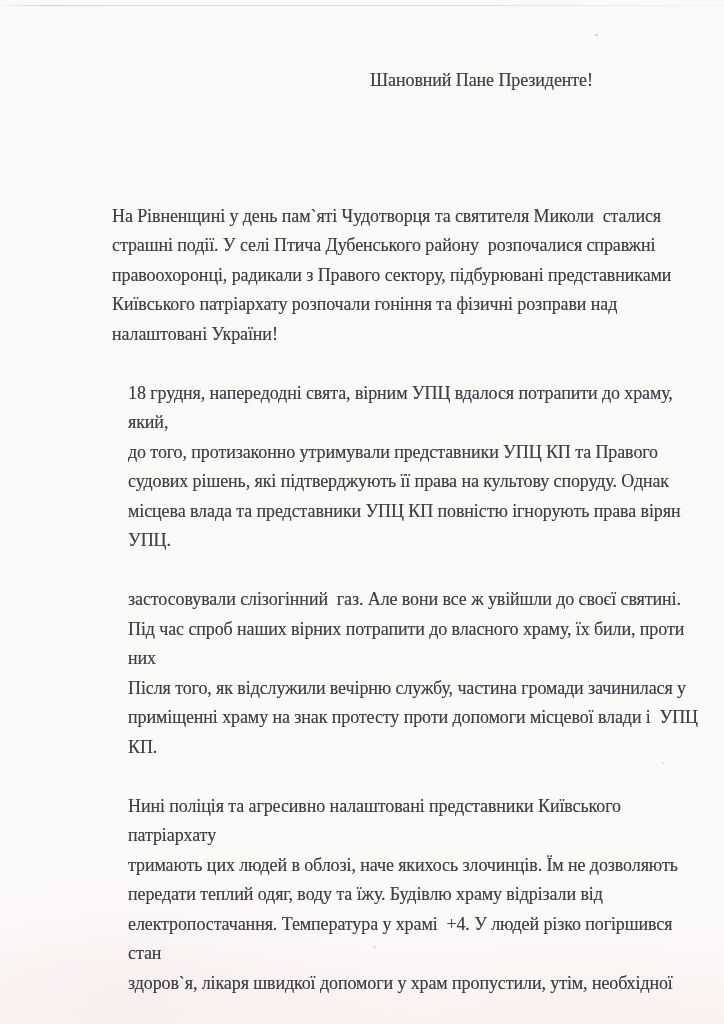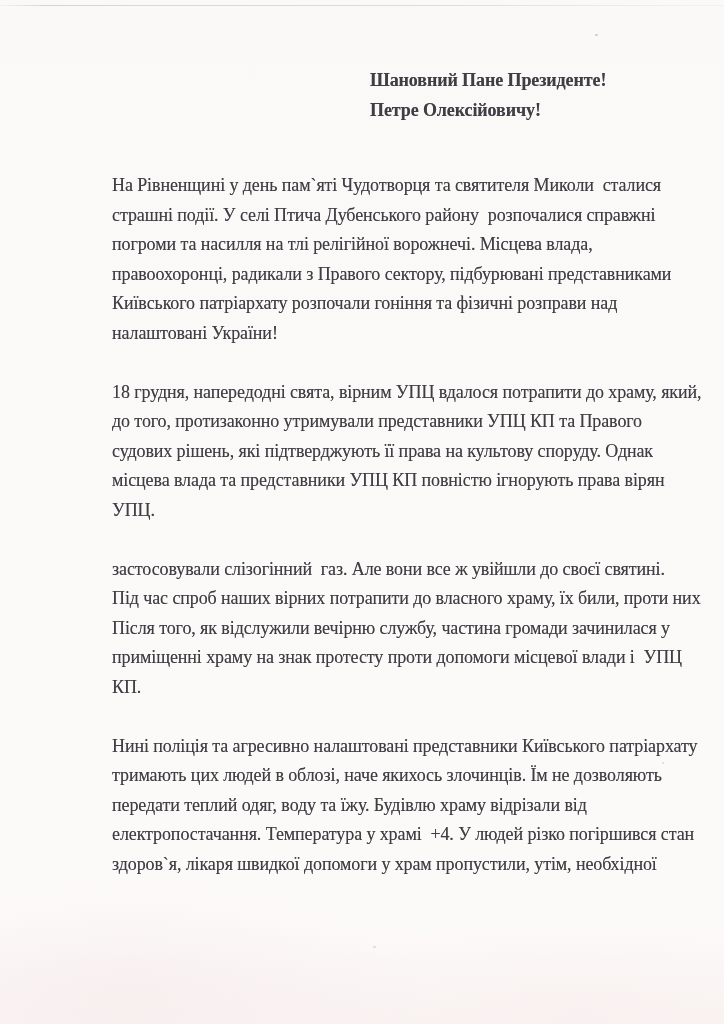--- a/index.html
+++ b/index.html
@@ -39,25 +39,25 @@
     font-size: 18px;
     line-height: 29.5px;
     letter-spacing: -0.1px;
     text-shadow: 0 0 0.45px rgba(63,62,68,0.55);
   }
   .line {
     white-space: pre-wrap;
   }
   .salutation {
     margin-left: 258px;
-    margin-bottom: 46px;
-    font-weight: bold;
+    margin-bottom: 106px;
   }
   .paragraph + .paragraph {
     margin-top: 29.5px;
+    margin-left: 16px;
   }
   .speck {
     position: absolute;
     border-radius: 50%;
     background: rgba(150,140,138,0.45);
   }
   .speck-1 { left: 595px; top: 34px;  width: 3px; height: 2px; }
   .speck-2 { left: 662px; top: 762px; width: 2px; height: 2px; background: rgba(150,140,138,0.30); }
   .speck-3 { left: 373px; top: 946px; width: 3px; height: 2px; background: rgba(150,140,138,0.30); }
 </style>
@@ -65,27 +65,25 @@
 <body>
 
 <div class="scan-page">
 
   <div class="edge-line"></div>
 
   <div class="letter">
 
     <div class="salutation">
       <div class="line">Шановний Пане Президенте!</div>
-      <div class="line">Петре Олексійовичу!</div>
     </div>
 
     <div class="paragraph">
       <div class="line">На Рівненщині у день пам`яті Чудотворця та святителя Миколи  сталися</div>
       <div class="line">страшні події. У селі Птича Дубенського району  розпочалися справжні</div>
-      <div class="line">погроми та насилля на тлі релігійної ворожнечі. Місцева влада,</div>
       <div class="line">правоохоронці, радикали з Правого сектору, підбурювані представниками</div>
       <div class="line">Київського патріархату розпочали гоніння та фізичні розправи над</div>
       <div class="line">налаштовані України!</div>
     </div>
 
     <div class="paragraph">
       <div class="line">18 грудня, напередодні свята, вірним УПЦ вдалося потрапити до храму, який,</div>
       <div class="line">до того, протизаконно утримували представники УПЦ КП та Правого</div>
       <div class="line">судових рішень, які підтверджують її права на культову споруду. Однак</div>
       <div class="line">місцева влада та представники УПЦ КП повністю ігнорують права вірян</div>

